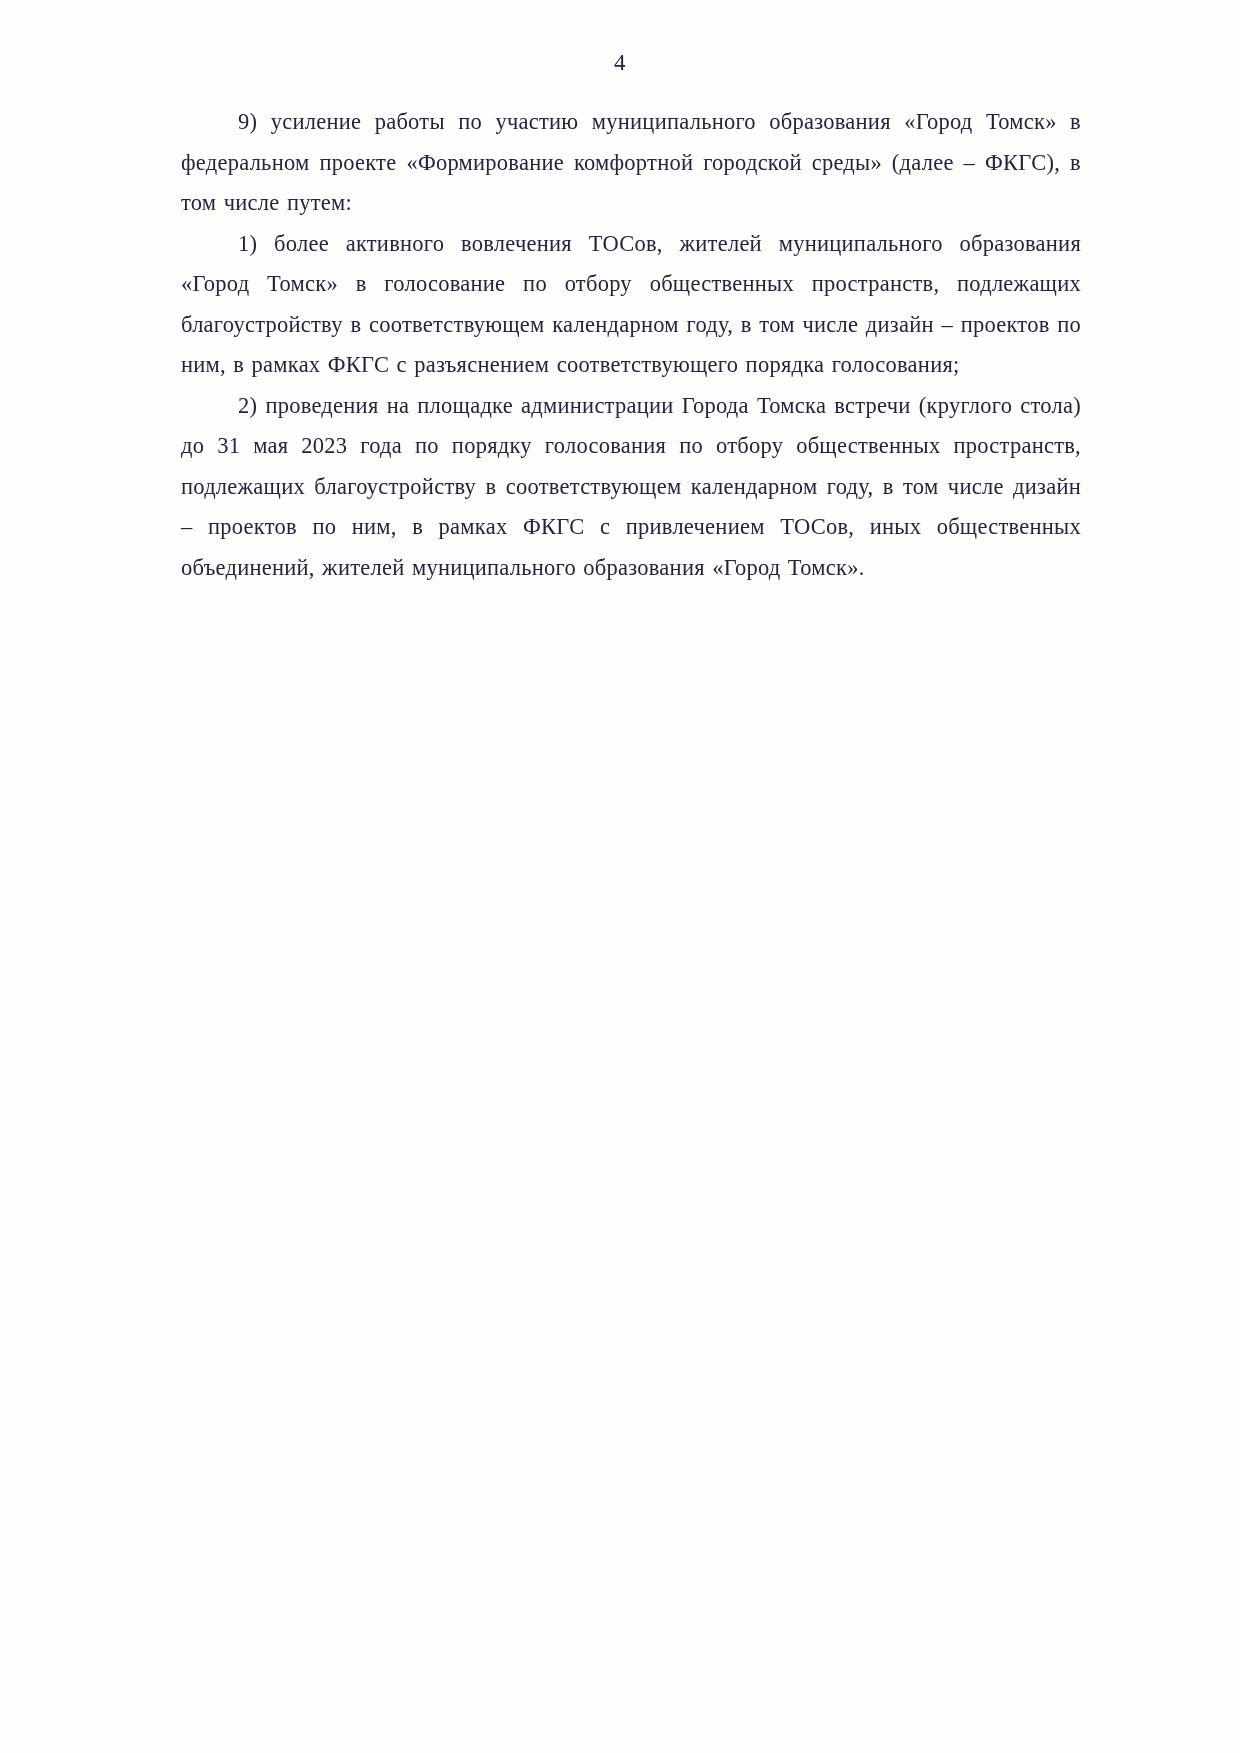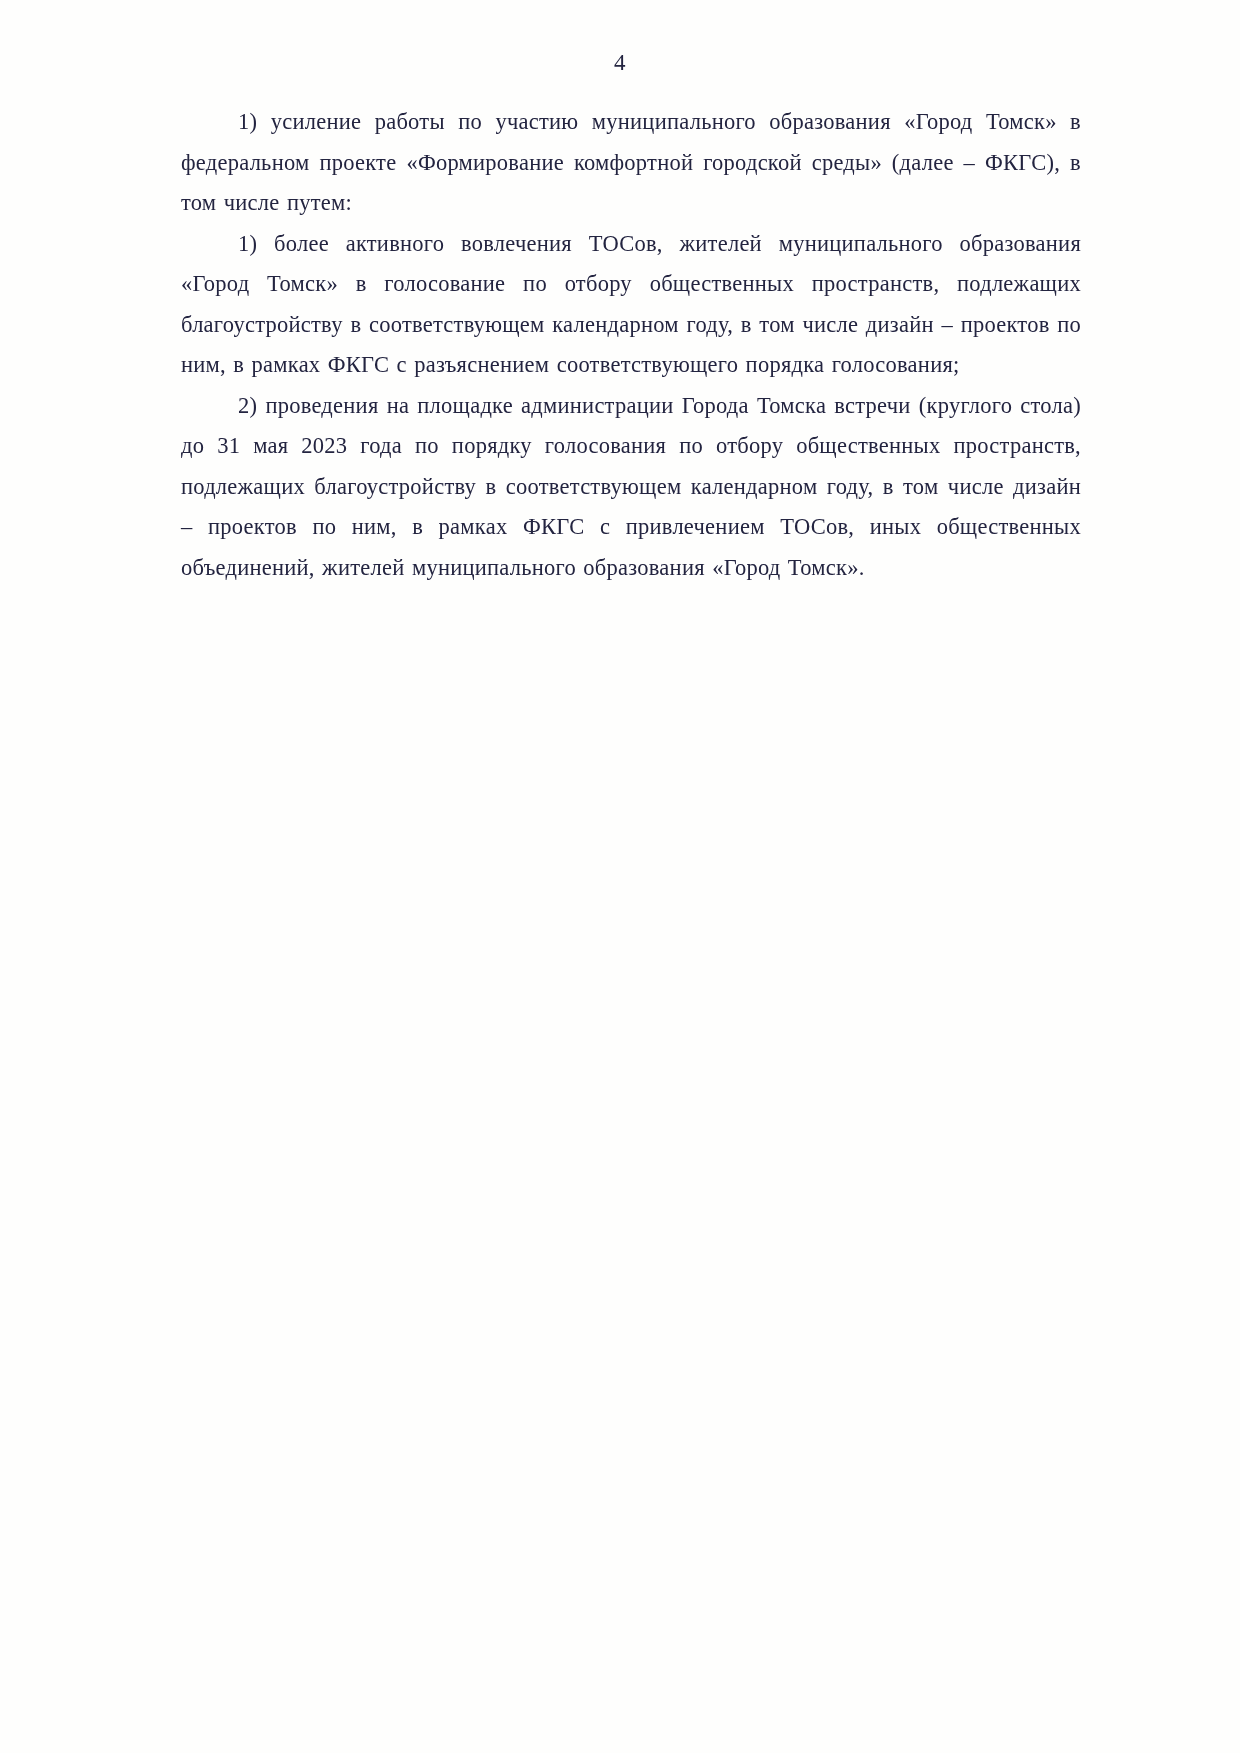--- a/index.html
+++ b/index.html
@@ -54,18 +54,18 @@
   }
 </style>
 </head>
 <body>
 
 <div class="page">
 
   <div class="page-number">4</div>
 
   <div class="content">
-    <p>1) усиление работы по участию муниципального образования «Город Томск» в федеральном проекте «Формирование комфортной городской среды» (далее – ФКГС), в том числе путем:</p>
+    <p>9) усиление работы по участию муниципального образования «Город Томск» в федеральном проекте «Формирование комфортной городской среды» (далее – ФКГС), в том числе путем:</p>
     <p>1) более активного вовлечения ТОСов, жителей муниципального образования «Город Томск» в голосование по отбору общественных пространств, подлежащих благоустройству в соответствующем календарном году, в том числе дизайн – проектов по ним, в рамках ФКГС с разъяснением соответствующего порядка голосования;</p>
     <p>2) проведения на площадке администрации Города Томска встречи (круглого стола) до 31 мая 2023 года по порядку голосования по отбору общественных пространств, подлежащих благоустройству в соответствующем календарном году, в том числе дизайн – проектов по ним, в рамках ФКГС с привлечением ТОСов, иных общественных объединений, жителей муниципального образования «Город Томск».</p>
   </div>
 
 </div>
 
 </body></html>

